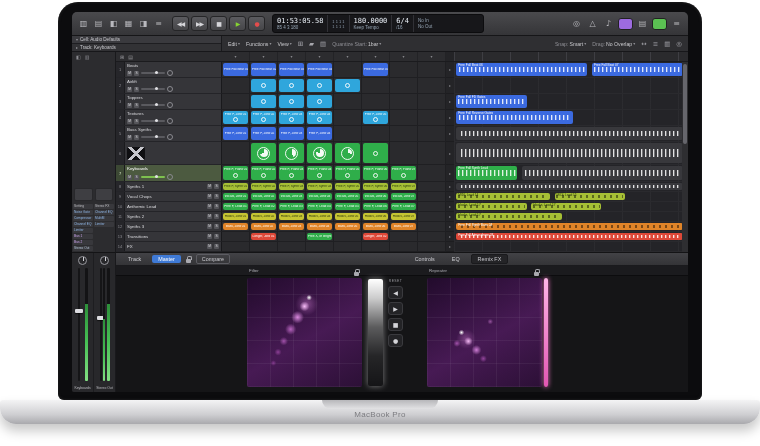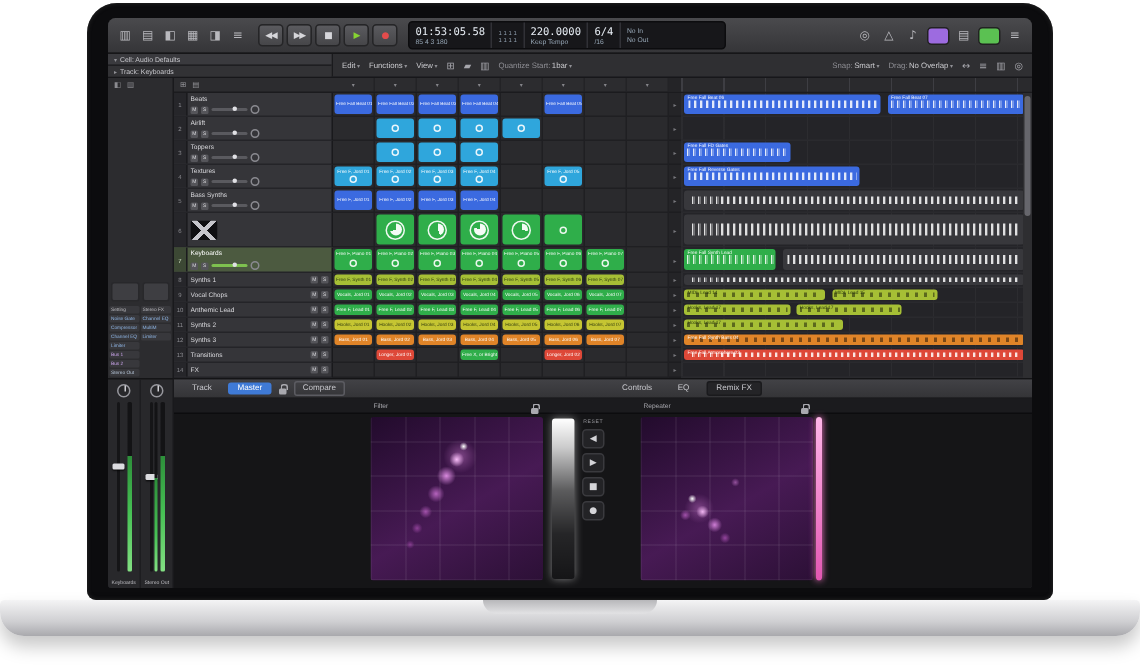--- a/index.html
+++ b/index.html
@@ -161,21 +161,21 @@
         <div class="lcd">
           <div>
             <span class="big">01:53:05.58</span>
             <span class="sub">85 4 3 180</span>
           </div>
           <div>
             <span class="tiny">1 1 1 1</span>
             <span class="tiny">1 1 1 1</span>
           </div>
           <div>
-            <span class="big">220.0000</span>
+            <span class="big">180.0000</span>
             <span class="sub">Keep Tempo</span>
           </div>
           <div>
             <span class="big">6/4</span>
             <span class="sub">/16</span>
           </div>
           <div>
             <span class="sub">No In</span>
             <span class="sub">No Out</span>
           </div>
@@ -1004,14 +1004,15 @@
             <div class="trails"></div>
           </div>
           <div class="pinkstrip"></div>
         </div>
       </div>
 
     </div>
   </div>
   <div class="base">
     <div class="notch"></div>
+    <div class="base-label">MacBook Pro</div>
   </div>
 </div>
 
 </body></html>

